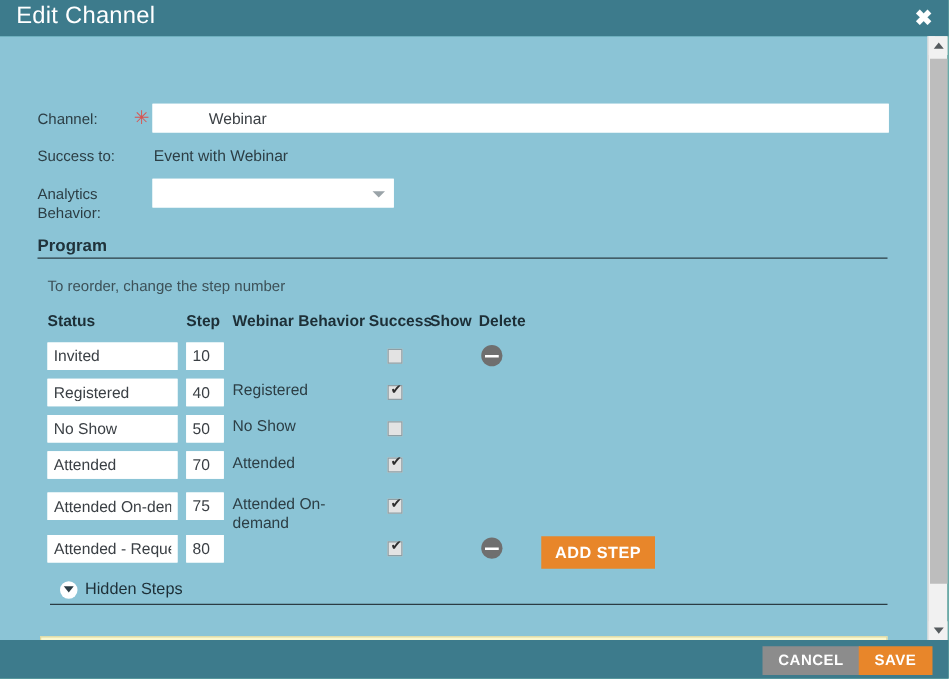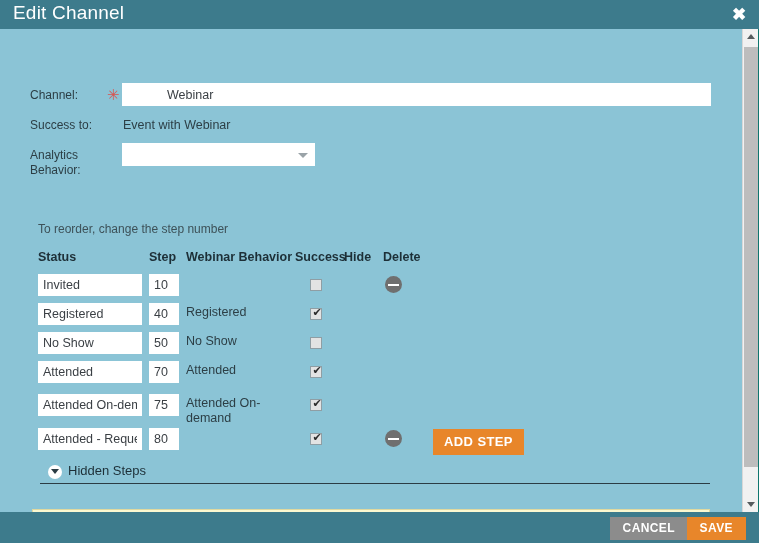--- a/index.html
+++ b/index.html
@@ -320,31 +320,34 @@
 
     <span class="flabel" style="left:30px; top:89px;">Success to:</span>
     <span class="statictext" style="left:123px; top:89px;">Event with Webinar</span>
 
     <span class="flabel" style="left:30px; top:119px;">Analytics</span>
     <span class="flabel" style="left:30px; top:134px;">Behavior:</span>
     <div class="selectbox" style="left:122px; top:114px; width:193px; height:23px;">
       <span class="caret"></span>
     </div>
 
+    <div class="section" style="left:30px; top:160px; width:680px;">
+      <span class="sec-title">Program</span>
+    </div>
 
     <span class="hint" style="left:38px; top:193px;">To reorder, change the step number</span>
 
     <div class="steps">
 
       <div>
         <span class="th col-status">Status</span>
         <span class="th col-step">Step</span>
         <span class="th col-behavior">Webinar Behavior</span>
         <span class="th col-success">Success</span>
-        <span class="th col-hide">Hide</span>
+        <span class="th col-hide">Show</span>
         <span class="th col-delete">Delete</span>
       </div>
 
       <div class="srow" style="top:24px;">
         <input class="st-name" value="Invited" style="">
         <input class="st-num" value="10" style="">
         <span class="st-beh"></span>
         <div class="cb success"></div>
         <div class="delbtn"></div>
       </div>

